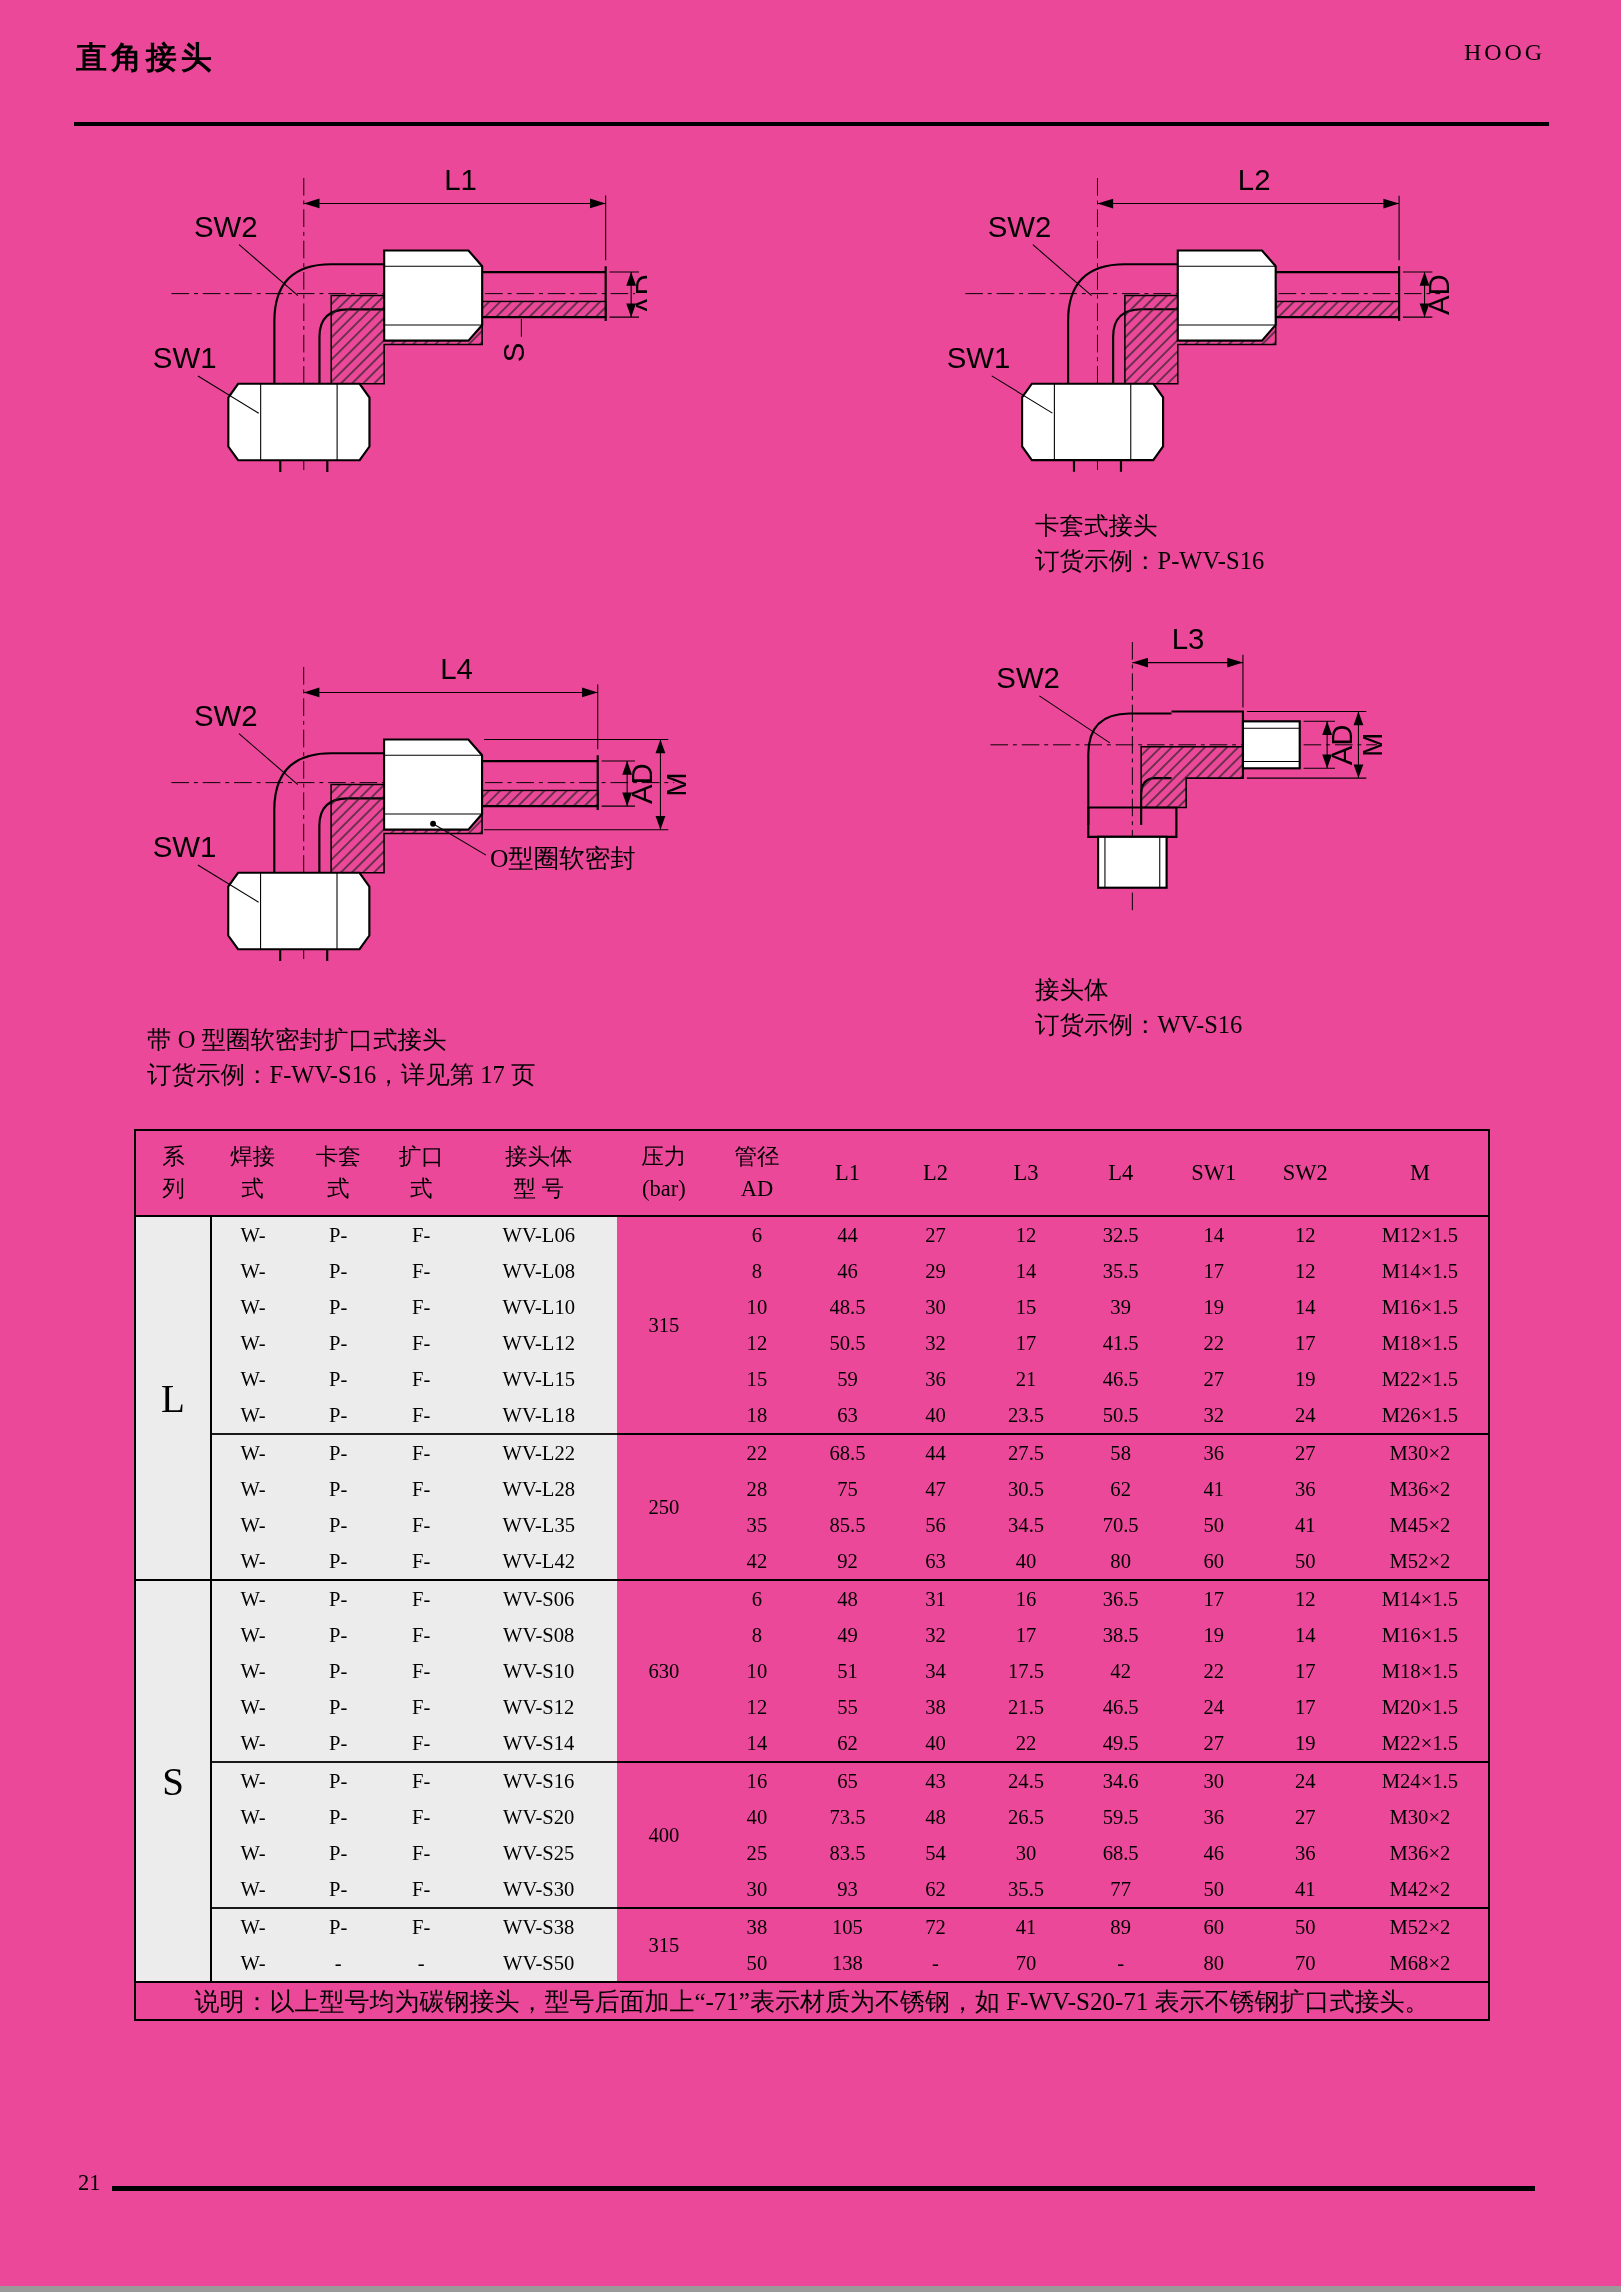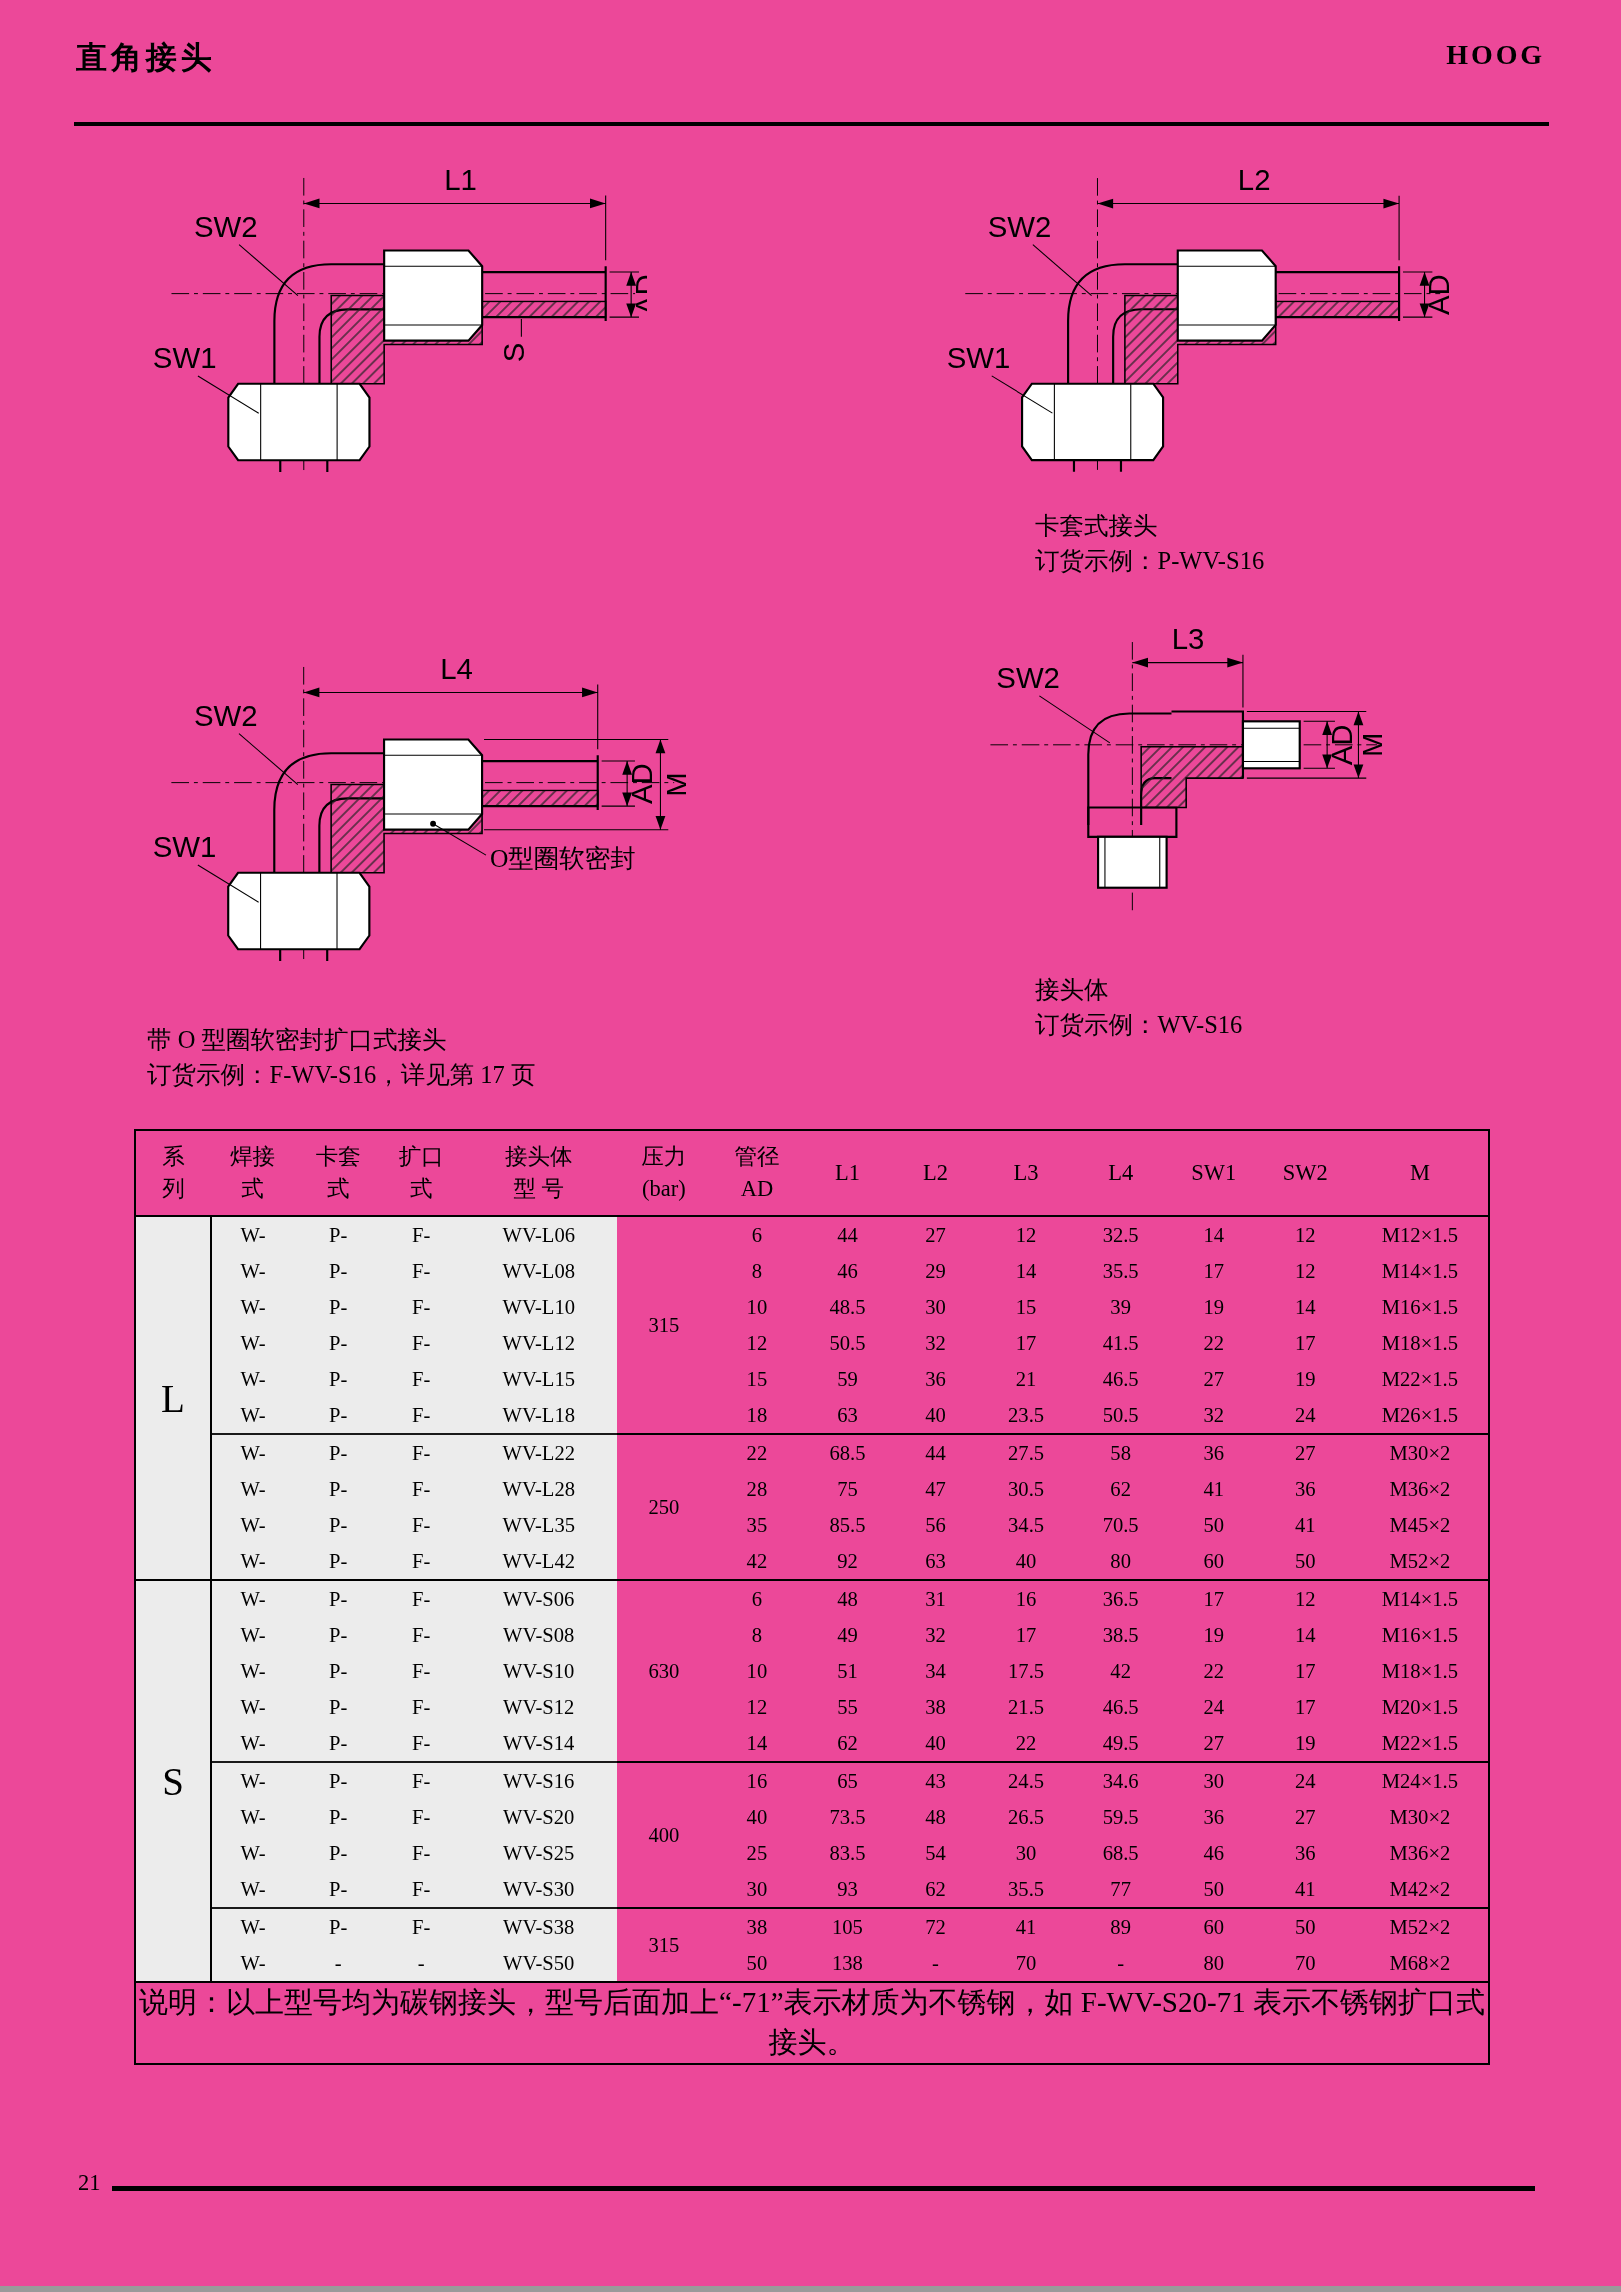--- a/index.html
+++ b/index.html
@@ -1,21 +1,21 @@
 <!DOCTYPE html>
 <html><head>
 <meta charset="utf-8">
 <style>
   html,body{margin:0;padding:0;background:#9a9a9a;}
   .page{position:relative;width:1621px;height:2286px;background:#ec4899;color:#000;
         font-family:"Liberation Serif","DejaVu Serif",serif;overflow:hidden;}
   .abs{position:absolute;}
   .title{left:76px;top:37px;font-size:31px;font-weight:bold;letter-spacing:3.9px;
          font-family:"DejaVu Sans","Liberation Sans",sans-serif;}
-  .brand{top:39px;right:76px;font-size:28px;font-weight:bold;letter-spacing:2.9px;}
+  .brand{top:39px;right:76px;font-size:24px;font-weight:normal;letter-spacing:2.9px;}
   .rule-top{left:74px;top:122px;width:1475px;height:3.9px;background:#000;}
   .caption{font-size:24.5px;line-height:35px;}
   .caption div{white-space:nowrap;}
   .footer-num{left:78px;top:2170px;font-size:22.5px;}
   .rule-bottom{left:112px;top:2186px;width:1423px;height:4.9px;background:#000;}
 
   
   .ol{fill:none;stroke:#000;stroke-width:2.2;}
   .wh{fill:#fff;stroke:#000;stroke-width:2.2;}
   .tl{fill:none;stroke:#000;stroke-width:1.1;}
@@ -29,21 +29,21 @@
   .spec{position:absolute;left:134px;top:1129px;width:1356px;border-collapse:collapse;
         table-layout:fixed;border:2.9px solid #000;font-size:20.6px;}
   .spec th,.spec td{padding:0;text-align:center;vertical-align:middle;font-weight:normal;
         overflow:hidden;}
   .spec thead th{height:84px;border-bottom:2.9px solid #000;font-size:22.5px;line-height:32px;}
   .spec tbody td{height:36px;}
   .g{background:#ececec;}
   .series-cell{background:#ececec;border-right:2px solid #000;font-size:39px;font-weight:bold;}
   .kt{border-top:2.9px solid #000;}
   .tt{border-top:2px solid #1a1a1a;}
-  .note-cell{text-align:left;padding:14.7px 9.8px 14.7px 17.6px;font-size:29px;height:auto;}
+  .note-cell{text-align:left;padding:14.7px 9.8px 14.7px 17.6px;font-size:25px;height:auto;}
 </style>
 </head>
 <body>
 
 <div class="page">
 
   <div class="abs title">直角接头</div>
   <div class="abs brand">HOOG</div>
   <div class="abs rule-top"></div>
 

